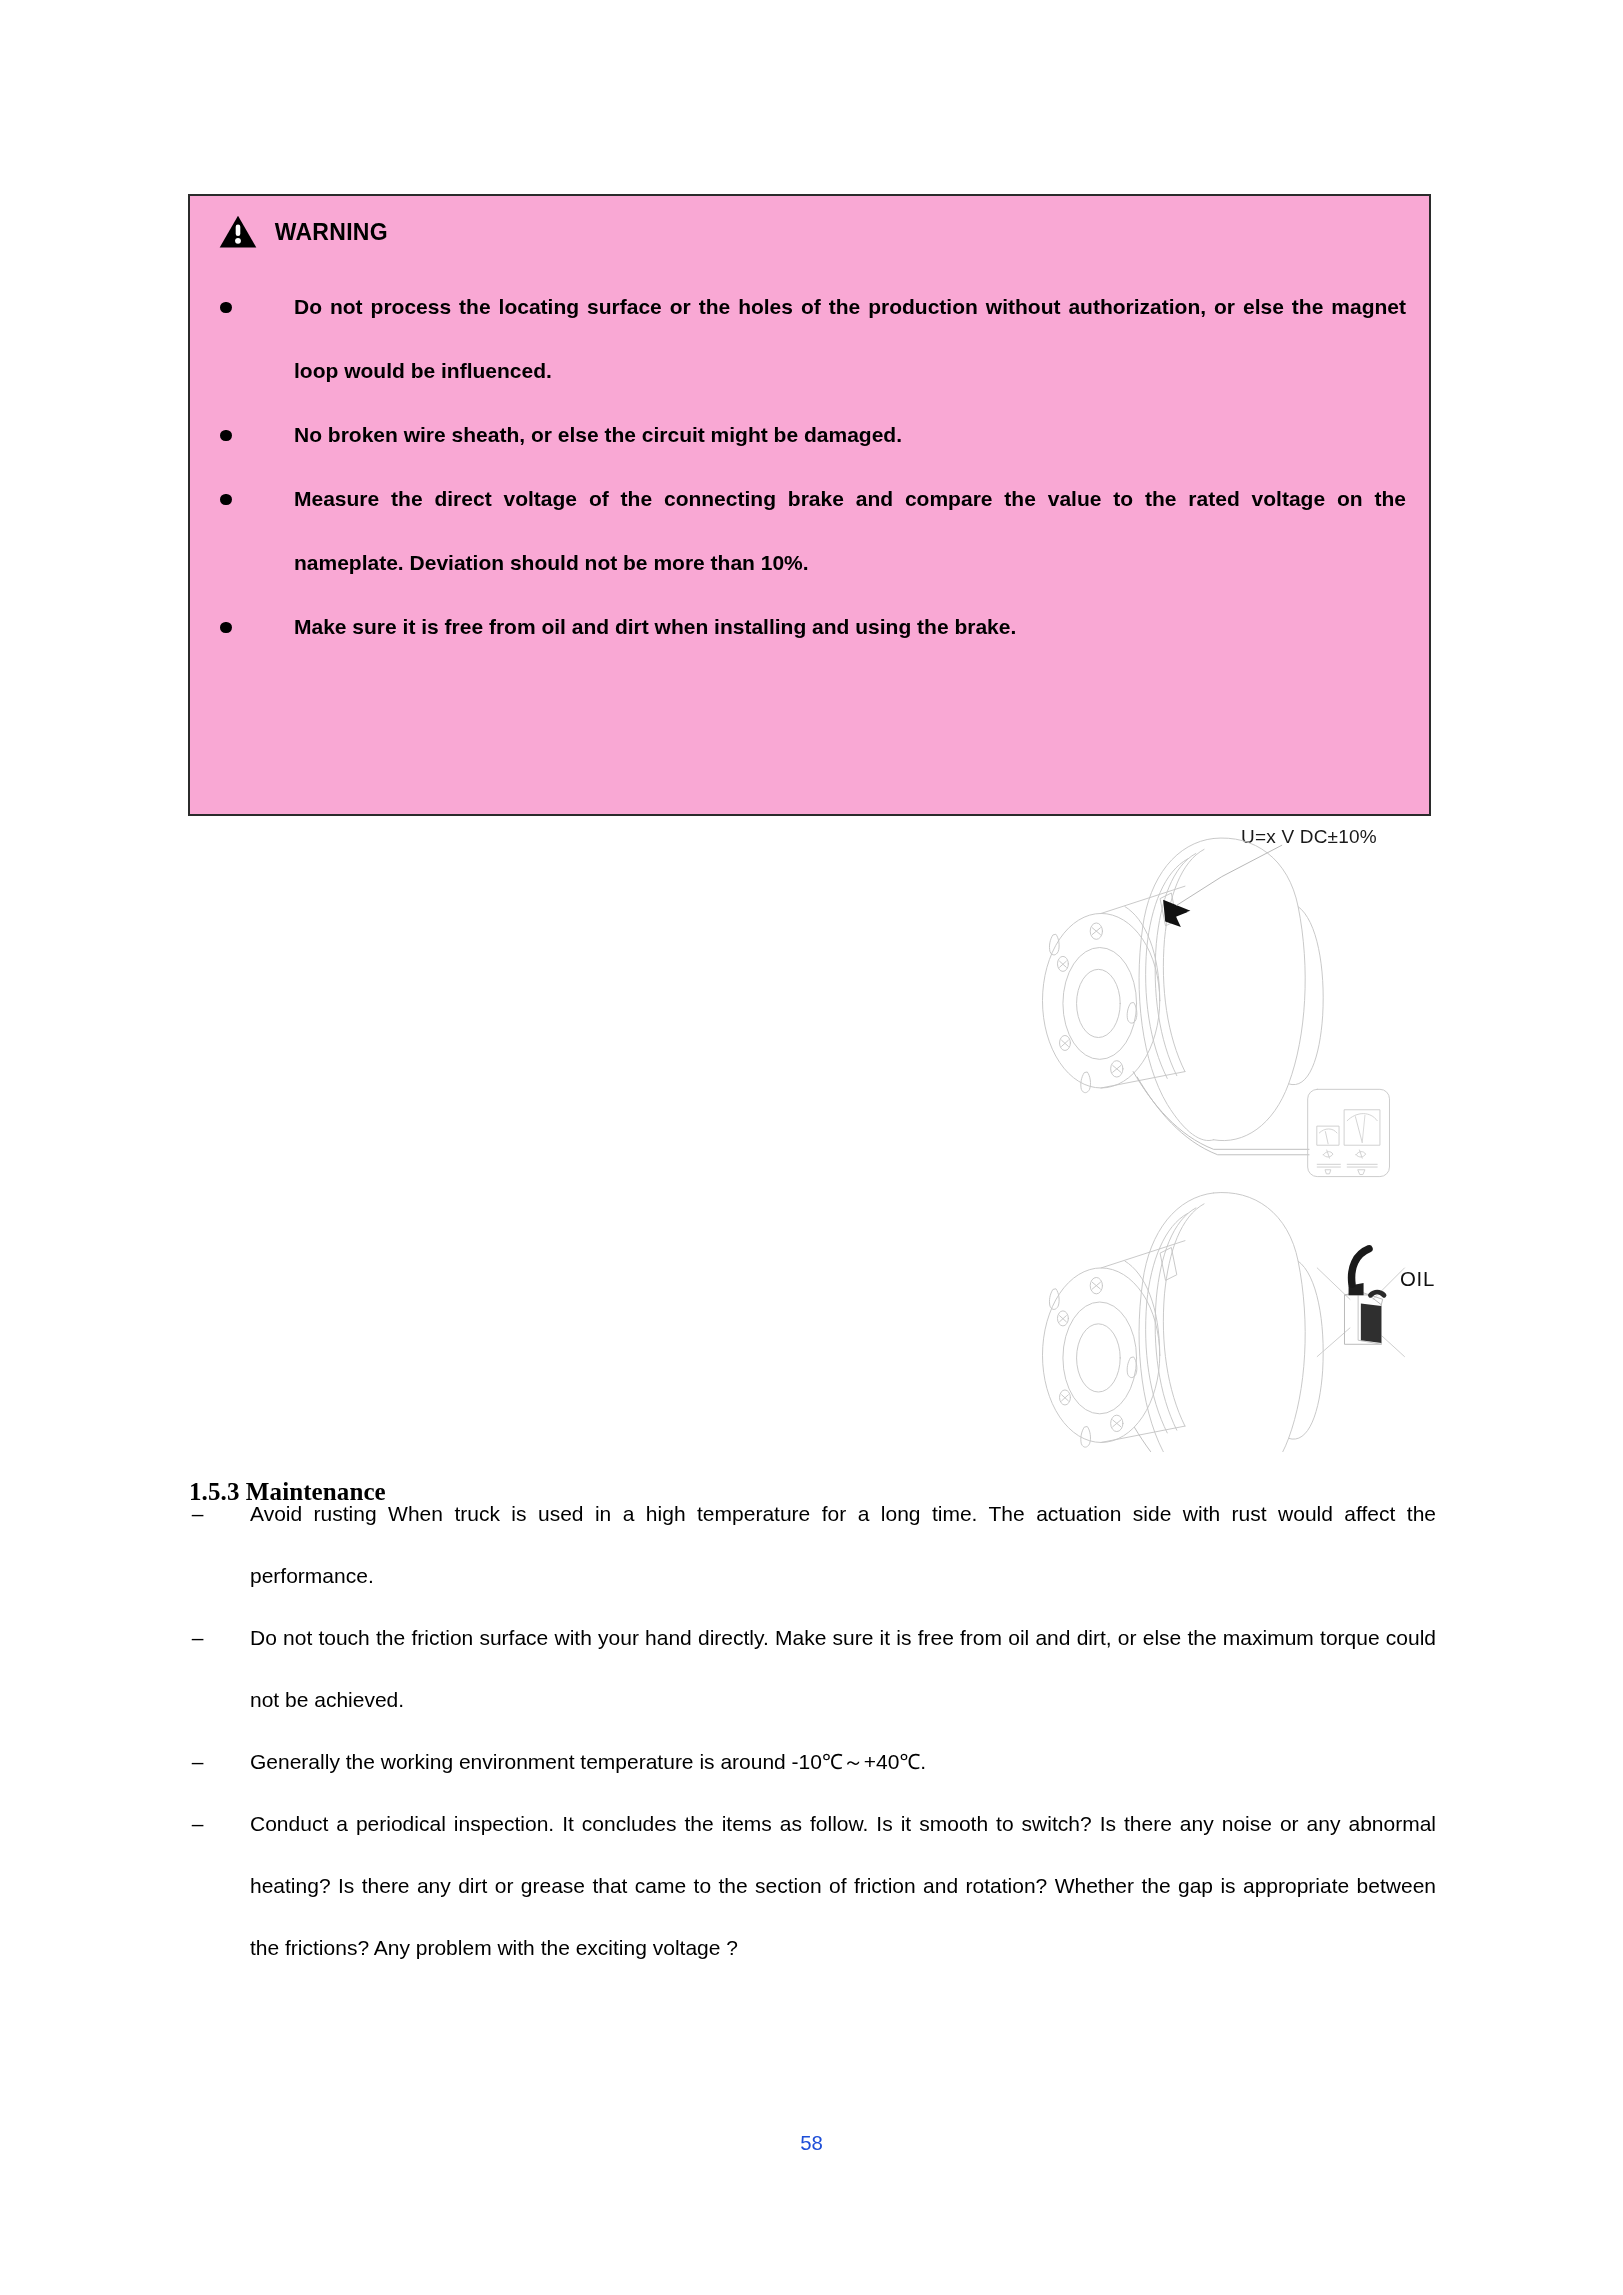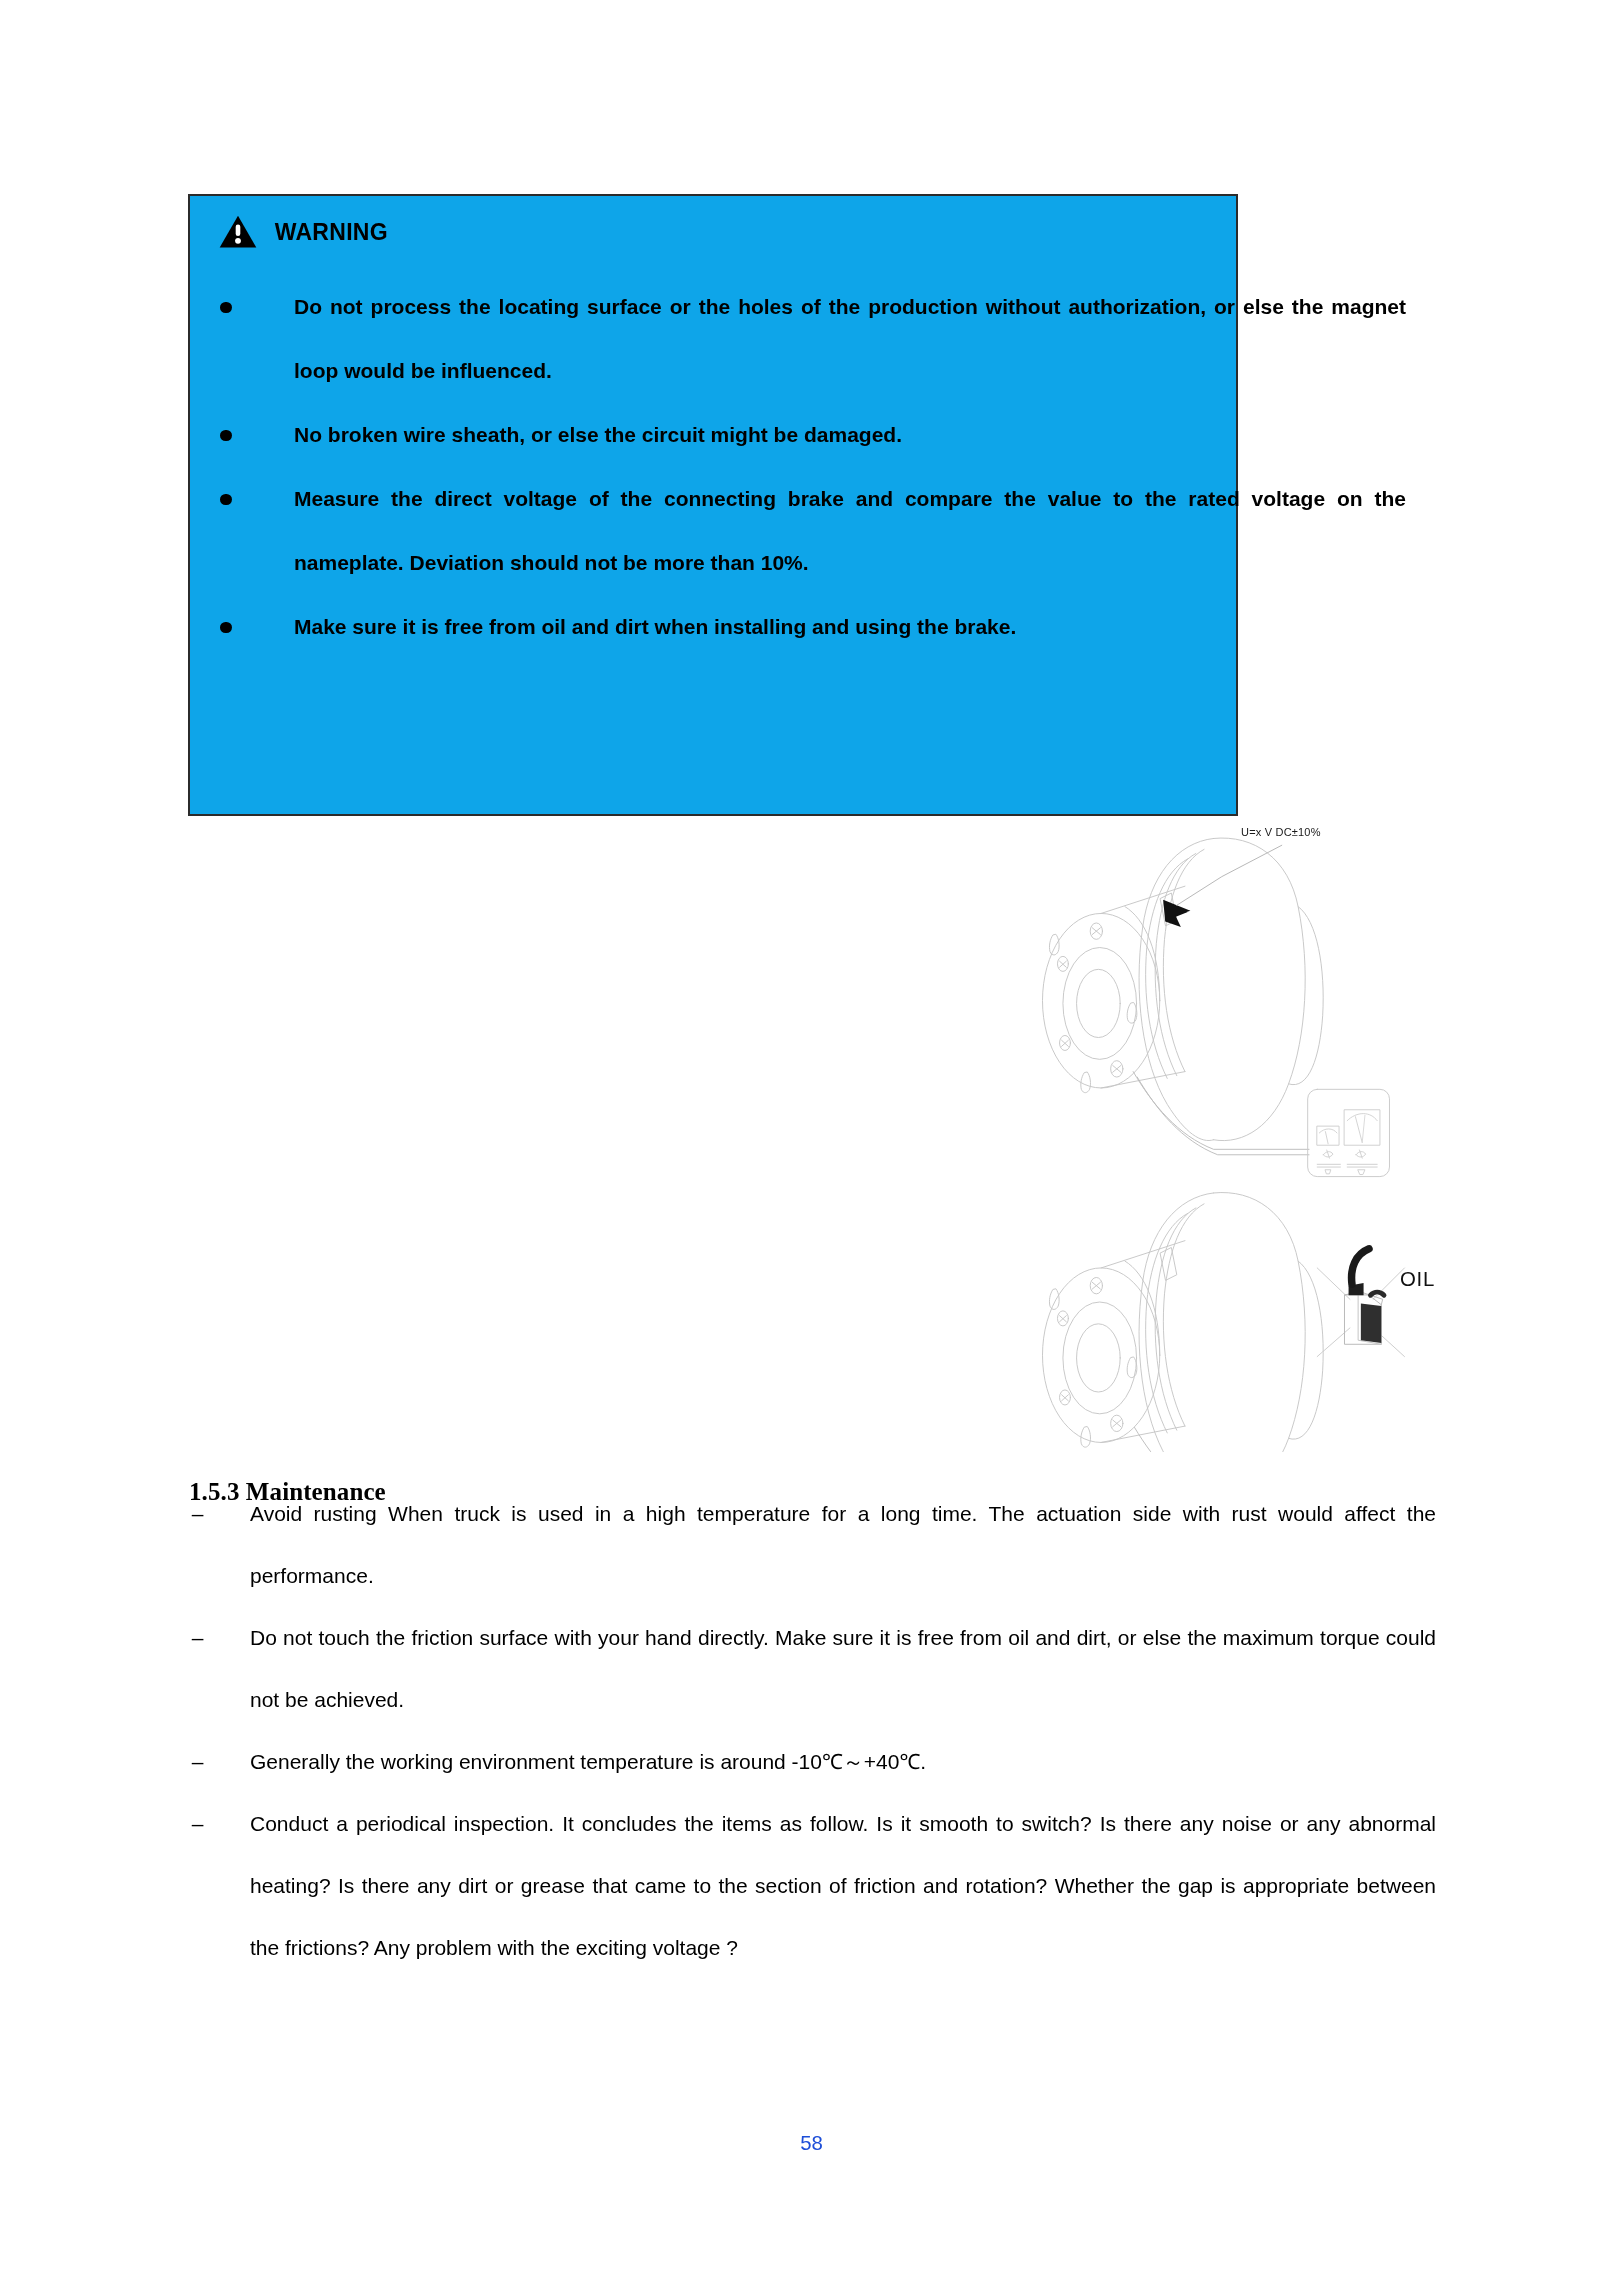--- a/index.html
+++ b/index.html
@@ -20,25 +20,25 @@
     position: absolute;
     inset: 0;
     background: #ffffff;
   }
 
   
   .warning-box {
     position: absolute;
     left: 188px;
     top: 194px;
-    width: 1050px;
+    width: 1243px;
     height: 622px;
     border: 2px solid #2b2b2b;
     box-sizing: border-box;
-    background: #0ea5e9;
+    background: #f9a8d4;
   }
 
   .warning-head {
     position: absolute;
     left: 29px;
     top: 19px;
     display: flex;
     align-items: center;
     gap: 17.7px;
   }
@@ -104,21 +104,21 @@
     position: absolute;
     left: 1009px;
     top: 818px;
     width: 491px;
     height: 634px;
   }
   .volt-label {
     position: absolute;
     left: 232px;
     top: 8.2px;
-    font-size: 11px;
+    font-size: 19px;
     letter-spacing: 0.2px;
     white-space: nowrap;
     color: #1a1a1a;
   }
   .oil-label {
     position: absolute;
     left: 391px;
     top: 450px;
     font-size: 20.4px;
     letter-spacing: 0.7px;

